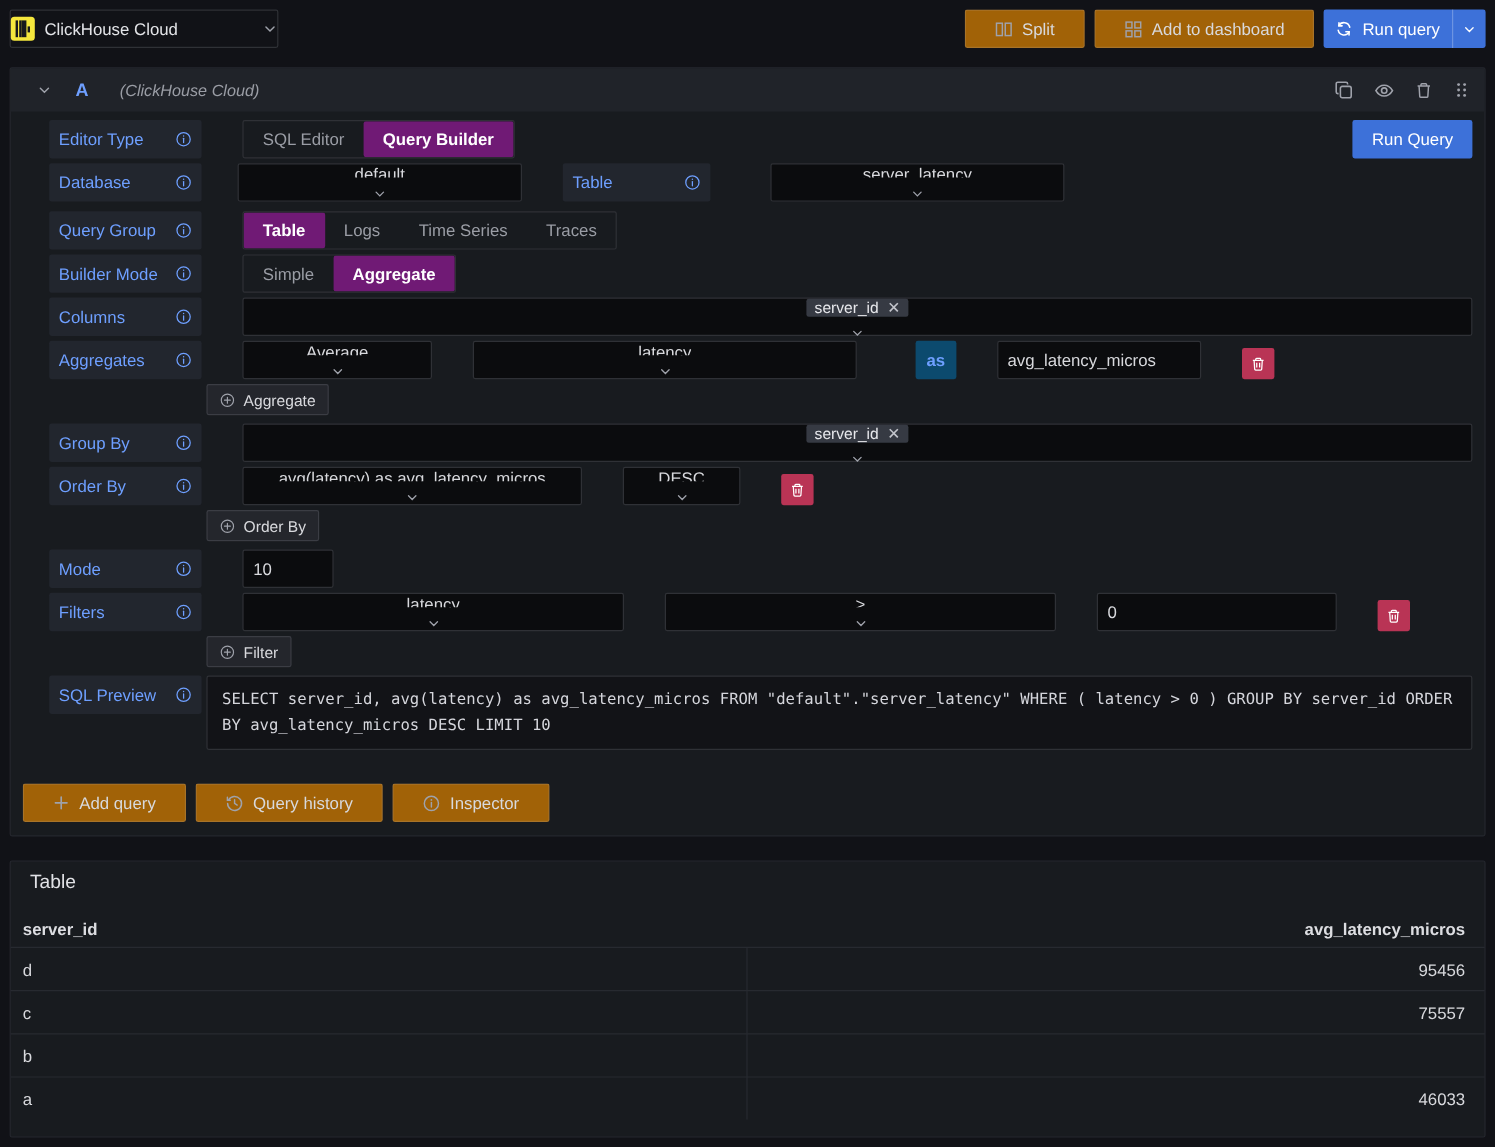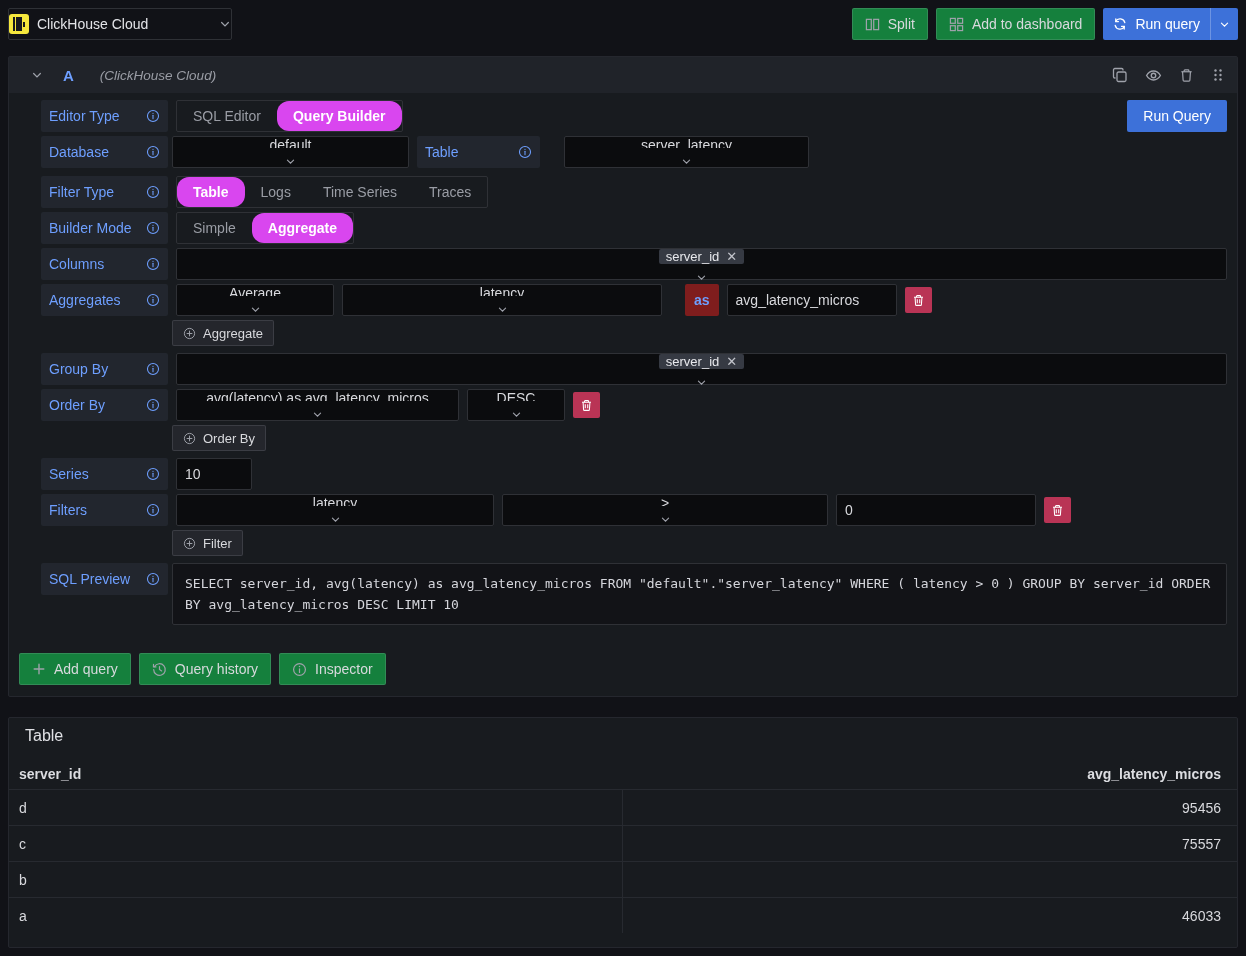--- a/index.html
+++ b/index.html
@@ -20,67 +20,67 @@
   .ds-picker {
     width:224px; height:32px; border:1px solid #2f3136; border-radius:2px;
     display:flex; align-items:center; gap:8px; padding:0 0; background:#111217; cursor:pointer;
   }
   .ds-picker .name { flex:1; font-weight:500; color:#e3e4e8; }
   .ch-logo { width:20px; height:20px; border-radius:3px; background:#f5e73d; display:flex; align-items:center; justify-content:space-evenly; padding:3px 4px; }
   .ch-logo i { width:2px; height:100%; background:#17181d; }
   .ch-logo i.short { height:5px; }
   .topbar-right { display:flex; align-items:center; gap:8px; }
   .btn-sec {
-    height:32px; display:inline-flex; align-items:center; gap:8px; padding:0 12px;
-    background:#15803d; border:1px solid rgba(204,204,220,0.16); border-radius:2px;
+    height:32px; display:inline-flex; align-items:center; gap:8px; padding:0 24px;
+    background:#a16207; border:1px solid rgba(204,204,220,0.16); border-radius:2px;
     color:#d8d9dd; font-weight:500; font-size:14px; cursor:pointer; white-space:nowrap;
   }
   .tp-group { display:flex; height:32px; border:1px solid rgba(204,204,220,0.16); border-radius:2px; background:#24262c; overflow:hidden; }
   .tp-main { display:flex; align-items:center; gap:8px; padding:0 10px; font-weight:500; cursor:pointer; }
   .tp-zoom { display:flex; align-items:center; padding:0 10px; border-left:1px solid rgba(204,204,220,0.16); cursor:pointer; }
   .btn-run {
     height:32px; display:flex; align-items:stretch; background:#3d71d9; border-radius:2px; color:#fff; cursor:pointer;
   }
   .btn-run .main { display:flex; align-items:center; gap:8px; padding:0 10px; font-weight:500; }
   .btn-run .caret { display:flex; align-items:center; padding:0 8px; border-left:1px solid rgba(255,255,255,0.25); }
 
   
   .card { margin:8px; background:#181b1f; border:1px solid #25272e; border-radius:2px; }
   .card-header { height:36px; background:#202329; display:flex; align-items:center; padding:0 12px; }
   .card-header .refid { color:#6e9fff; font-weight:700; font-size:15px; margin:0 26px 0 20px; }
   .card-header .hint { color:#9a9da5; font-style:italic; font-size:13.5px; }
   .hdr-icons { margin-left:auto; display:flex; align-items:center; gap:17px; }
   .hdr-icons > span { cursor:pointer; }
 
   .card-body { padding:7px 10px 0 32px; }
-  .row { display:flex; align-items:center; margin-bottom:4px; height:32px; }
+  .row { display:flex; align-items:flex-end; margin-bottom:4px; height:32px;gap:26px; }
   .mt8 { margin-top:8px; }
   .inline-label {
     width:127px; height:32px; flex:none; background:#22262e; border-radius:2px;
     color:#6e9fff; font-weight:500; display:flex; align-items:center; justify-content:space-between;
     padding:0 8px; margin-right:4px; font-size:14px;
   }
   .sel {
     height:32px; background:#0b0c0e; border:1px solid #2f3136; border-radius:2px;
     display:flex; align-items:center; justify-content:space-between; gap:8px;
     padding:0 8px; color:#d8d9dd; cursor:pointer;flex-direction:column;
   }
   .sel .val { white-space:nowrap; overflow:hidden; }
   .grow { flex:1; }
   .ml8 { margin-left:8px; }
   .txt-input {
     height:32px; background:#0b0c0e; border:1px solid #2f3136; border-radius:2px;
     color:#d8d9dd; padding:0 8px; font-size:14px; font-family:inherit; outline:none;
   }
   .radio-group { display:flex; height:32px; border:1px solid #2f3136; border-radius:2px; overflow:hidden; align-items:stretch; }
   .radio-opt { display:flex; align-items:center; padding:0 16px; color:#9a9da5; font-weight:500; cursor:pointer; white-space:nowrap; }
-  .radio-opt.selected { background:#d946ef; color:#ffffff; font-weight:700; border-radius:12px; }
+  .radio-opt.selected { background:#701a75; color:#ffffff; font-weight:700; border-radius:2px; }
   .chip { background:#363a43; border-radius:2px; height:22px; display:flex; align-items:center; gap:7px; padding:0 7px; font-size:13px; color:#e7e8ec; }
   .chip .x { color:#c3c5cc; cursor:pointer; font-size:13px; line-height:1; }
-  .as-label { height:32px; background:#7f1d1d; border-radius:2px; color:#6e9fff; font-weight:700; display:flex; align-items:center; padding:0 9px; }
+  .as-label { height:32px; background:#0c4a6e; border-radius:2px; color:#6e9fff; font-weight:700; display:flex; align-items:center; padding:0 9px; }
   .trash-btn {
     width:27px; height:26px; flex:none; background:#b93455; border:none; border-radius:2px;
     display:flex; align-items:center; justify-content:center; color:#fff; cursor:pointer;
   }
   .sub-row { margin:2px 0 7px 131px; }
   .add-btn {
     height:26px; display:inline-flex; align-items:center; gap:7px; padding:0 10px;
     background:#24262c; border:1px solid rgba(204,204,220,0.14); border-radius:2px;
     color:#d8d9dd; font-weight:500; font-size:13px; cursor:pointer;
   }
@@ -261,21 +261,21 @@
         <span class="ico">
             <svg width="11" height="11" viewBox="0 0 16 16">
               <path d="M3.5 6l4.5 4.5L12.5 6" stroke="currentColor" stroke-width="1.6" fill="none" stroke-linecap="round"></path>
             </svg>
           </span>
       </div>
     </div>
 
     <div class="row mt8">
       <div class="inline-label">
-        <span>Filter Type</span>
+        <span>Query Group</span>
         <span class="ico-blue">
           <svg width="14" height="14" viewBox="0 0 16 16" fill="none" stroke="currentColor" stroke-width="1.2">
               <circle cx="8" cy="8" r="6.3"></circle>
               <path d="M8 7.2v4" stroke-linecap="round"></path>
               <circle cx="8" cy="4.9" r="0.7" fill="currentColor" stroke="none"></circle>
             </svg>
         </span>
       </div>
       <div class="radio-group" style="margin-left:4px">
         <div class="radio-opt selected">Table</div>
@@ -443,21 +443,21 @@
               <circle cx="8" cy="8" r="6.3"></circle>
               <path d="M8 5v6M5 8h6" stroke-linecap="round"></path>
             </svg>
         </span>
         <span>Order By</span>
       </button>
     </div>
 
     <div class="row">
       <div class="inline-label">
-        <span>Series</span>
+        <span>Mode</span>
         <span class="ico-blue">
           <svg width="14" height="14" viewBox="0 0 16 16" fill="none" stroke="currentColor" stroke-width="1.2">
               <circle cx="8" cy="8" r="6.3"></circle>
               <path d="M8 7.2v4" stroke-linecap="round"></path>
               <circle cx="8" cy="4.9" r="0.7" fill="currentColor" stroke="none"></circle>
             </svg>
         </span>
       </div>
       <input class="txt-input" style="width: 76px; margin-left: 4px;" value="10">
     </div>

